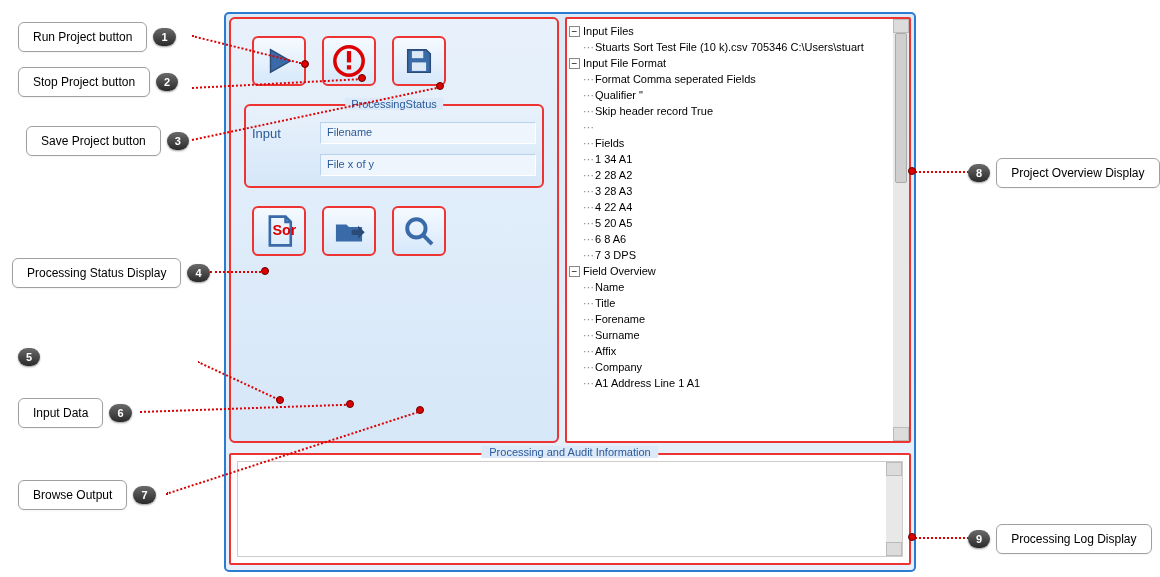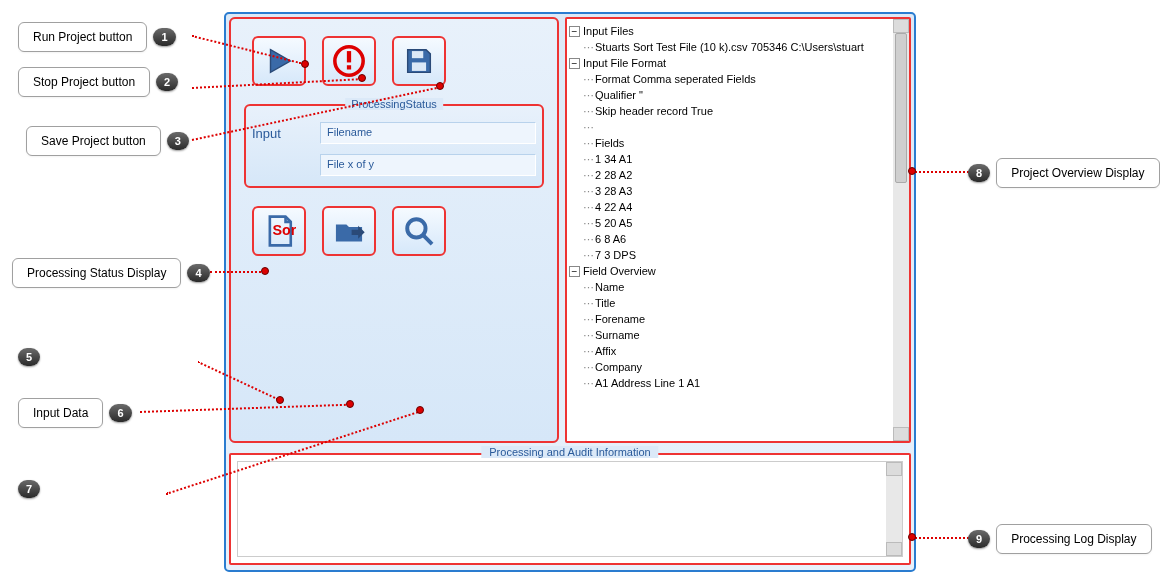--- a/index.html
+++ b/index.html
@@ -71,20 +71,21 @@
   <div class="callout-num">4</div>
 </div>
 <div class="callout" style="left:18px;top:348px">
   <div class="callout-num">5</div>
 </div>
 <div class="callout" style="left:18px;top:398px">
   <div class="callout-box">Input Data</div>
   <div class="callout-num">6</div>
 </div>
 <div class="callout" style="left:18px;top:480px">
+  <div class="callout-box">Browse Output</div>
   <div class="callout-num">7</div>
 </div>
 
 <div class="callout right" style="left:968px;top:158px">
   <div class="callout-box">Project Overview Display</div>
   <div class="callout-num">8</div>
 </div>
 <div class="callout right" style="left:968px;top:524px">
   <div class="callout-box">Processing Log Display</div>
   <div class="callout-num">9</div>

